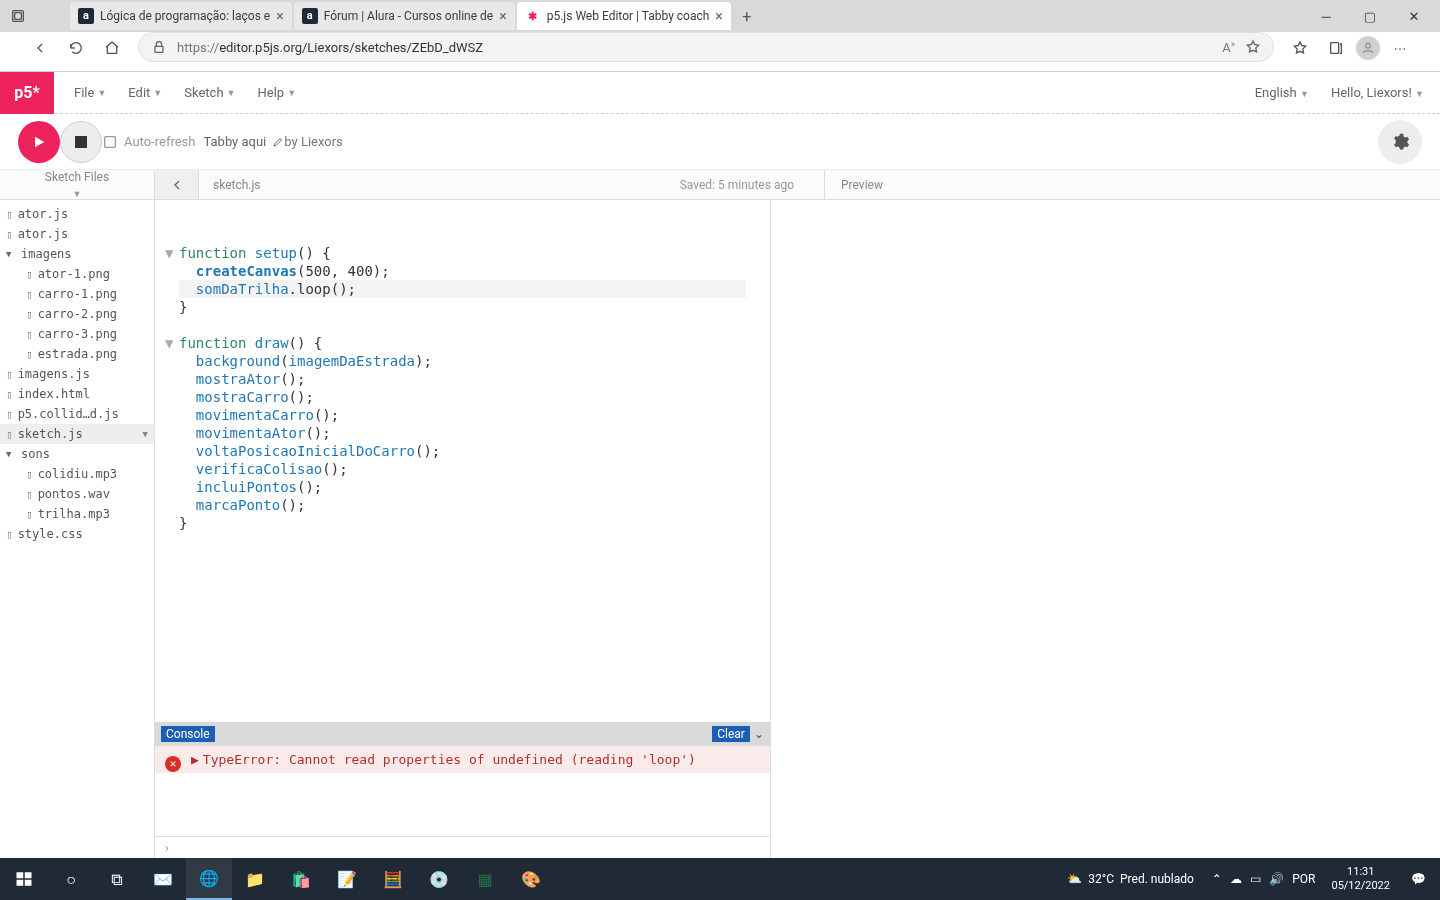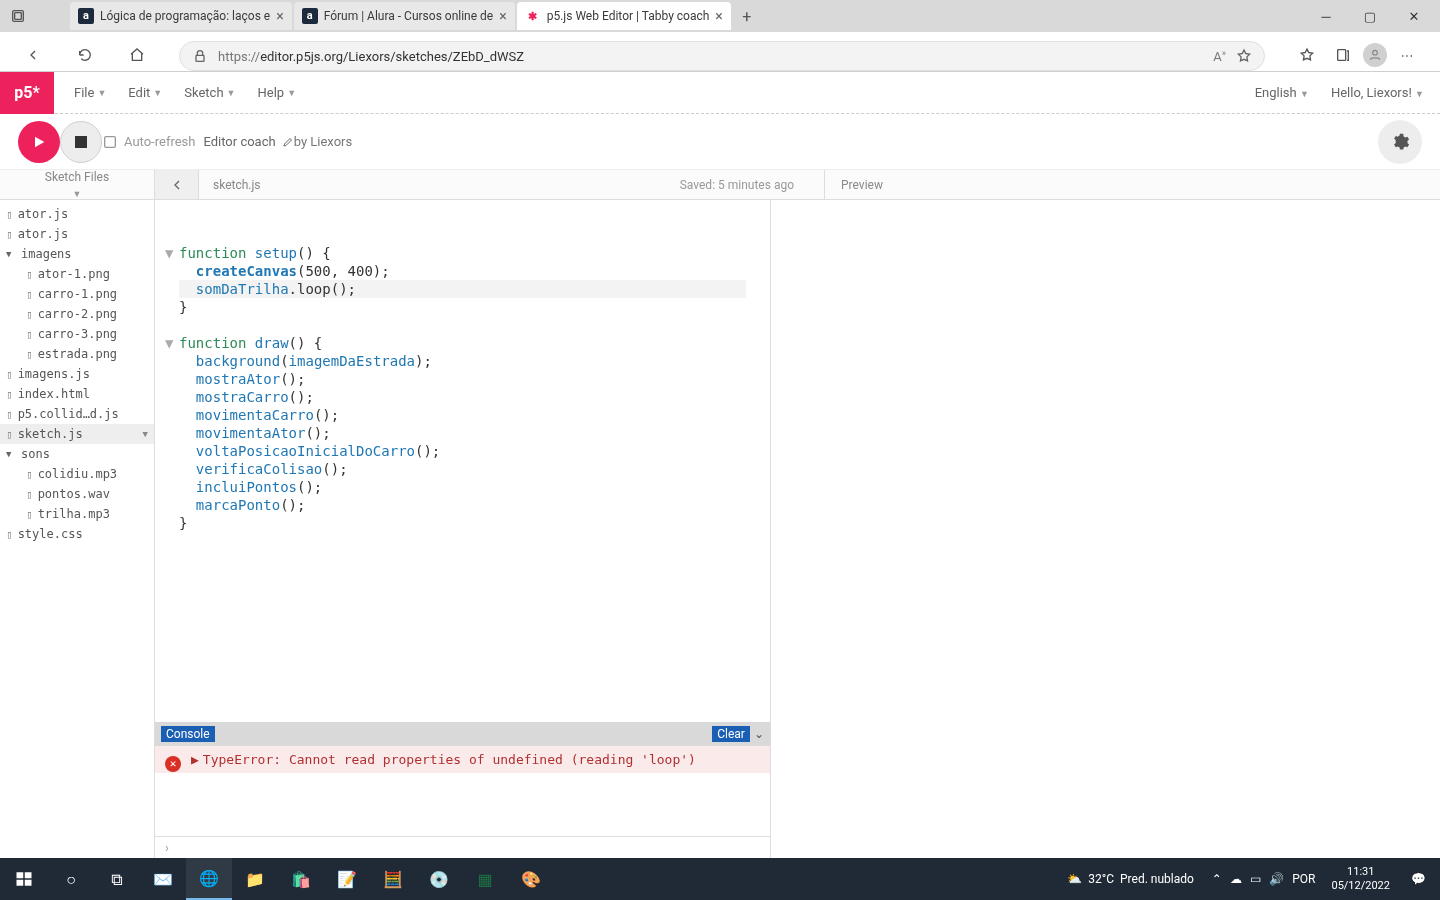--- a/index.html
+++ b/index.html
@@ -12,21 +12,21 @@
 .btab.active { background: #fff; }
 .btab .favicon { width: 16px; height: 16px; display: inline-flex; align-items: center; justify-content: center; font-size: 11px; flex-shrink: 0; }
 .btab .title { white-space: nowrap; overflow: hidden; text-overflow: ellipsis; flex: 1; }
 .btab .close { color: #666; font-size: 14px; cursor: pointer; flex-shrink: 0; }
 .fav-a { background: #1b2b3b; color: #fff; border-radius: 2px; width: 16px; height: 16px; font-weight: bold; font-size: 11px; text-align: center; line-height: 16px; }
 .fav-p5 { color: #ed225d; font-weight: bold; }
 .newtab { width: 28px; height: 28px; display: flex; align-items: center; justify-content: center; color: #555; font-size: 16px; cursor: pointer; }
 .wincontrols { margin-left: auto; display: flex; }
 .wincontrols div { width: 44px; height: 32px; display: flex; align-items: center; justify-content: center; color: #333; cursor: pointer; }
 
-.addrbar { height: 40px; background: #fff; border-bottom: 1px solid #cecece; display: flex; align-items: flex-end; padding: 0 17px; gap: 20px; }
+.addrbar { height: 40px; background: #fff; border-bottom: 1px solid #cecece; display: flex; align-items: flex-start; padding: 0 24px; gap: 4px; }
 .navbtn { width: 32px; height: 32px; display: flex; align-items: center; justify-content: center; color: #555; border-radius: 4px; cursor: pointer; }
 .urlbox { flex: 1; height: 30px; background: #f1f1f1e0; border: 1px solid #e0e0e0; border-radius: 15px; display: flex; align-items: center; padding: 0 12px; gap: 10px; color: #666; font-size: 13px; margin: 0 6px; }
 .urlbox .url { flex: 1; color: #333; }
 .urlbox .url .proto { color: #777; }
 .right-icons { display: flex; gap: 4px; align-items: center; }
 .avatar { width: 24px; height: 24px; background: #d0d0d0; border-radius: 50%; display: flex; align-items: center; justify-content: center; color: #888; }
 
 
 .p5nav { height: 42px; display: flex; align-items: center; border-bottom: 1px dashed #ccc; background: #fff; }
 .p5logo { width: 54px; height: 42px; background: #ed225d; color: #fff; display: flex; align-items: center; justify-content: center; font-weight: bold; font-size: 16px; }
@@ -217,21 +217,21 @@
   <div class="stopbtn">
       <div class="sq"></div>
     </div>
   <div class="auto">
     <svg class="icon" viewBox="0 0 24 24">
         <rect x="4" y="4" width="16" height="16" rx="2"></rect>
       </svg>
     <span>Auto-refresh</span>
   </div>
   <div class="sketchname">
-    <span>Editor coach</span>
+    <span>Tabby aqui</span>
     <svg class="icon" style="width:12px;height:12px" viewBox="0 0 24 24">
         <path d="M4 20l4-1 11-11-3-3L5 16l-1 4z"></path>
       </svg>
   </div>
   <span class="by">by Liexors</span>
   <div class="gear">
     <svg class="icon" viewBox="0 0 24 24" style="width:20px;height:20px;fill:#555;stroke:none">
         <path d="M12 8a4 4 0 1 0 0 8 4 4 0 0 0 0-8zm9 4a8.9 8.9 0 0 0-.1-1.3l2-1.6-2-3.4-2.4.9a9 9 0 0 0-2.2-1.3L15.9 2h-4l-.4 2.3a9 9 0 0 0-2.2 1.3l-2.4-.9-2 3.4 2 1.6A8.9 8.9 0 0 0 6.8 12c0 .4 0 .9.1 1.3l-2 1.6 2 3.4 2.4-.9c.7.5 1.4 1 2.2 1.3l.4 2.3h4l.4-2.3c.8-.3 1.5-.8 2.2-1.3l2.4.9 2-3.4-2-1.6c.1-.4.1-.9.1-1.3z"></path>
       </svg>
   </div>

